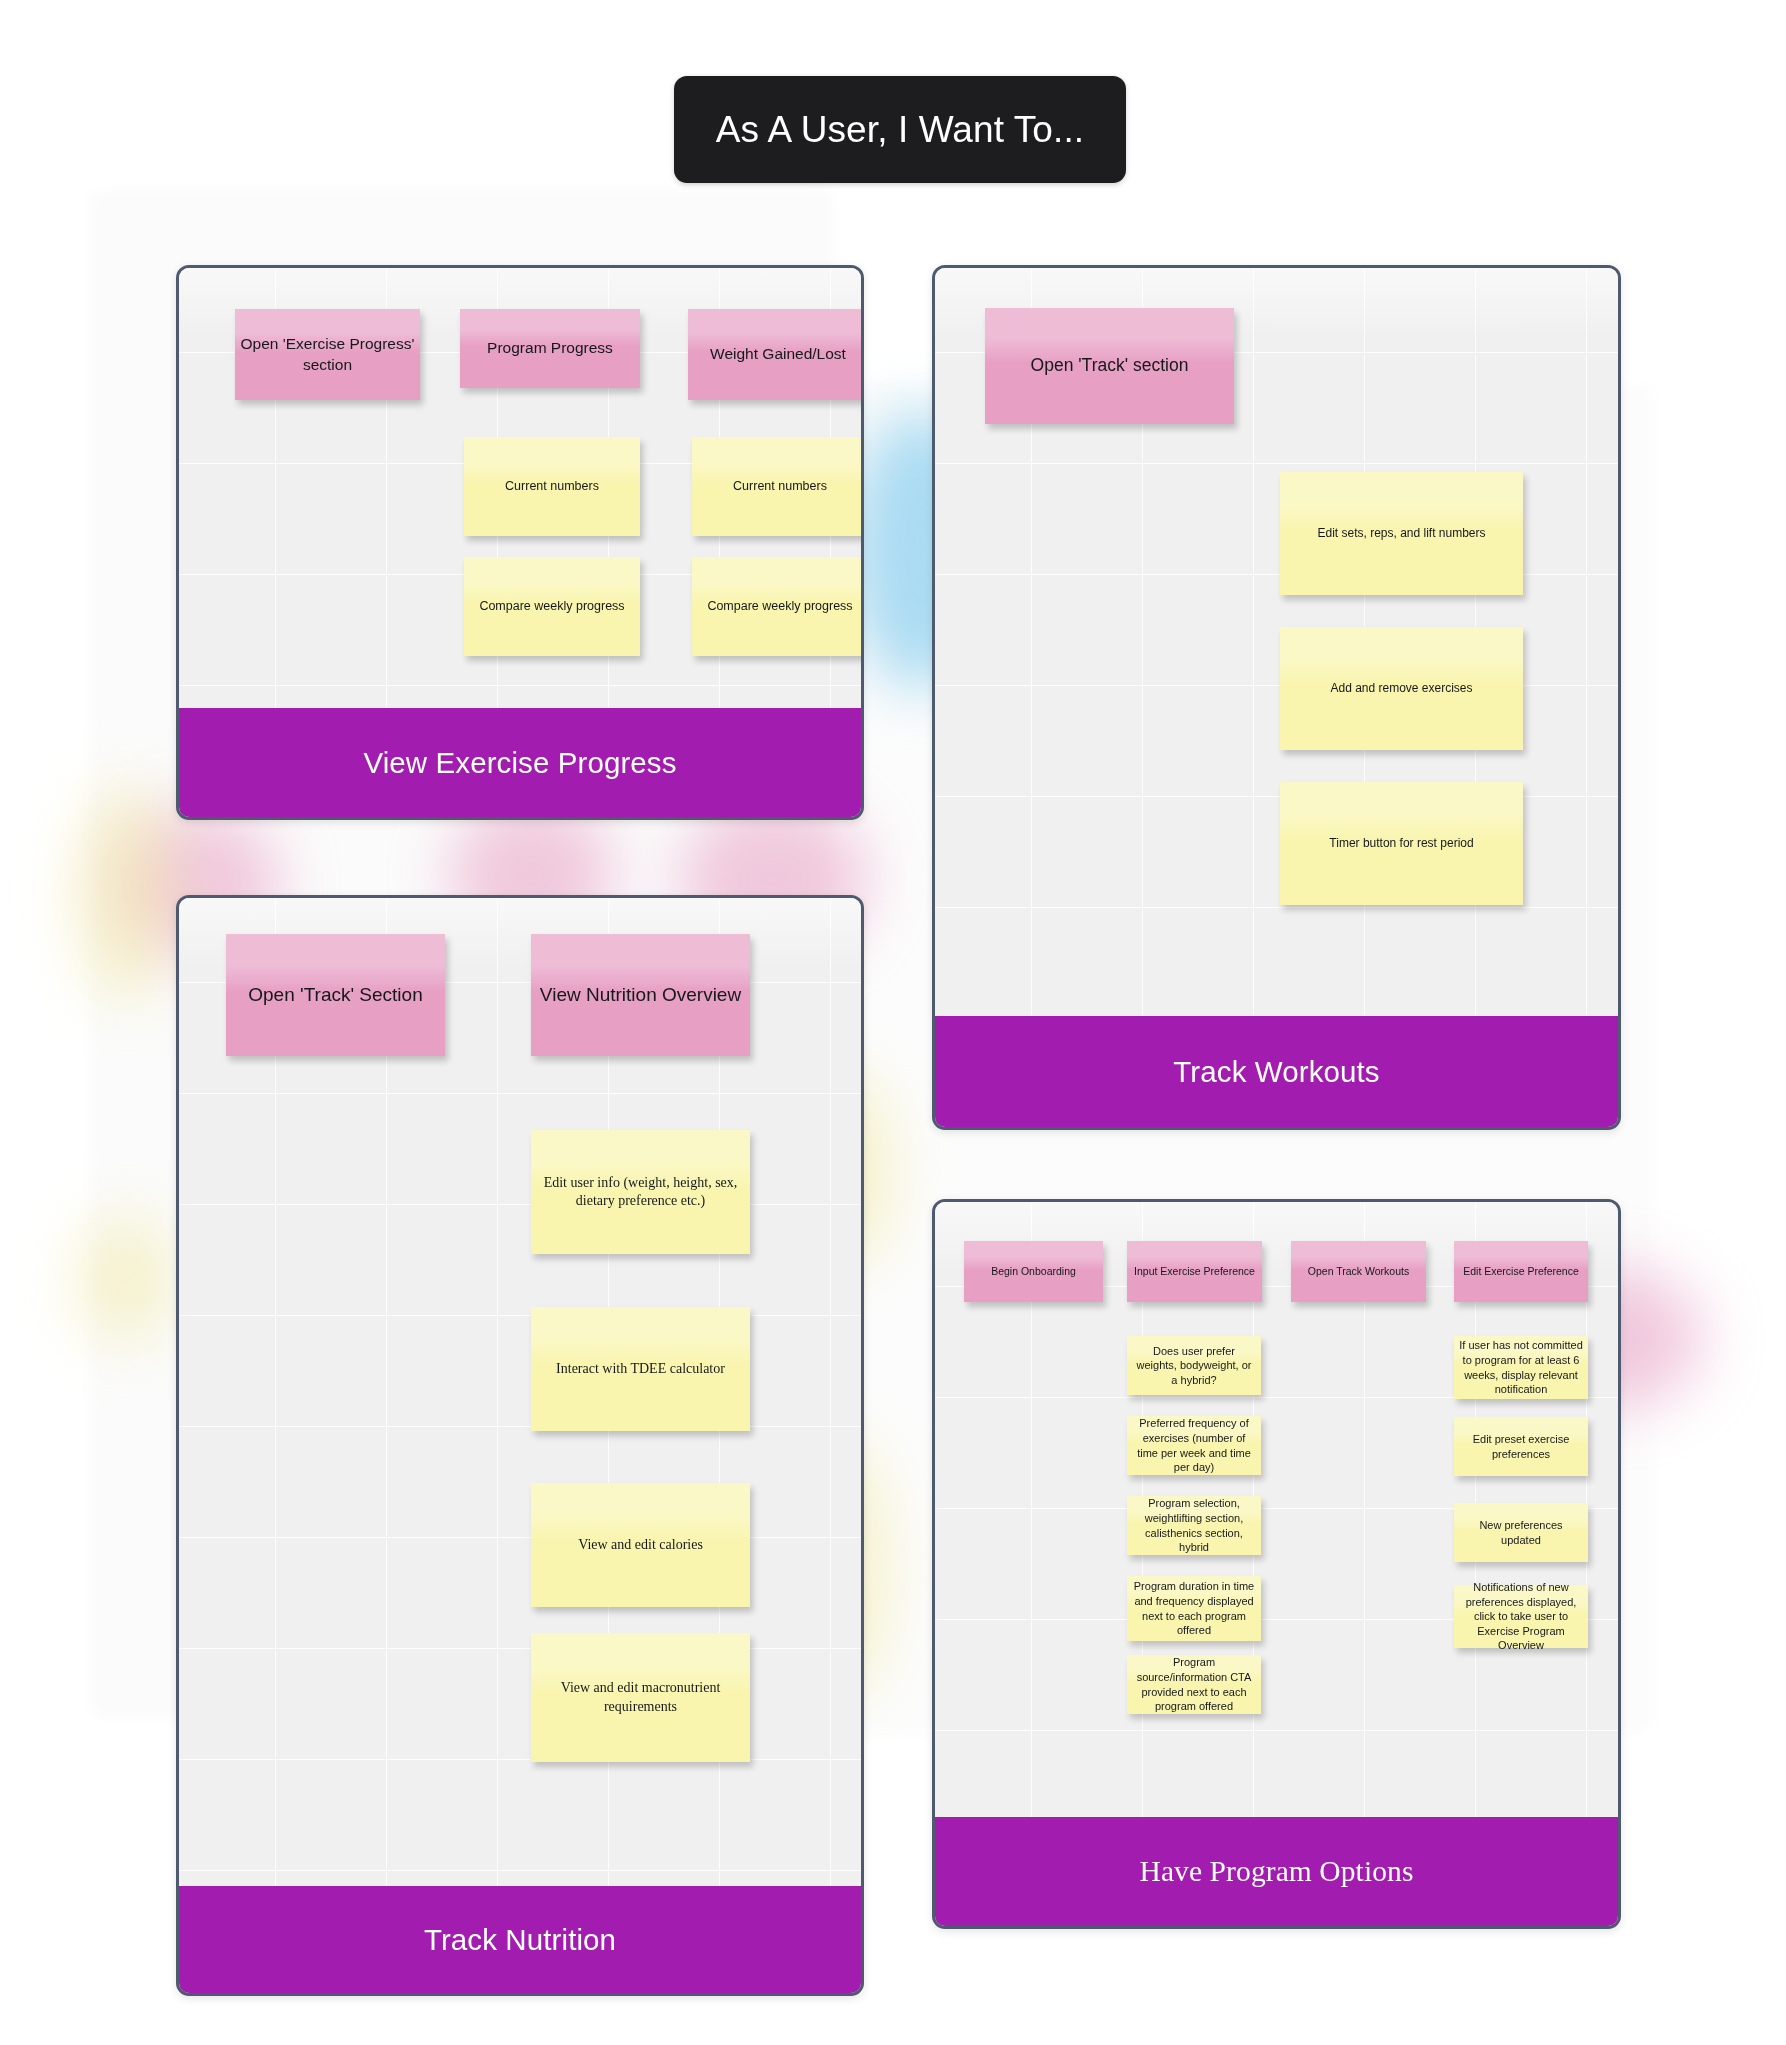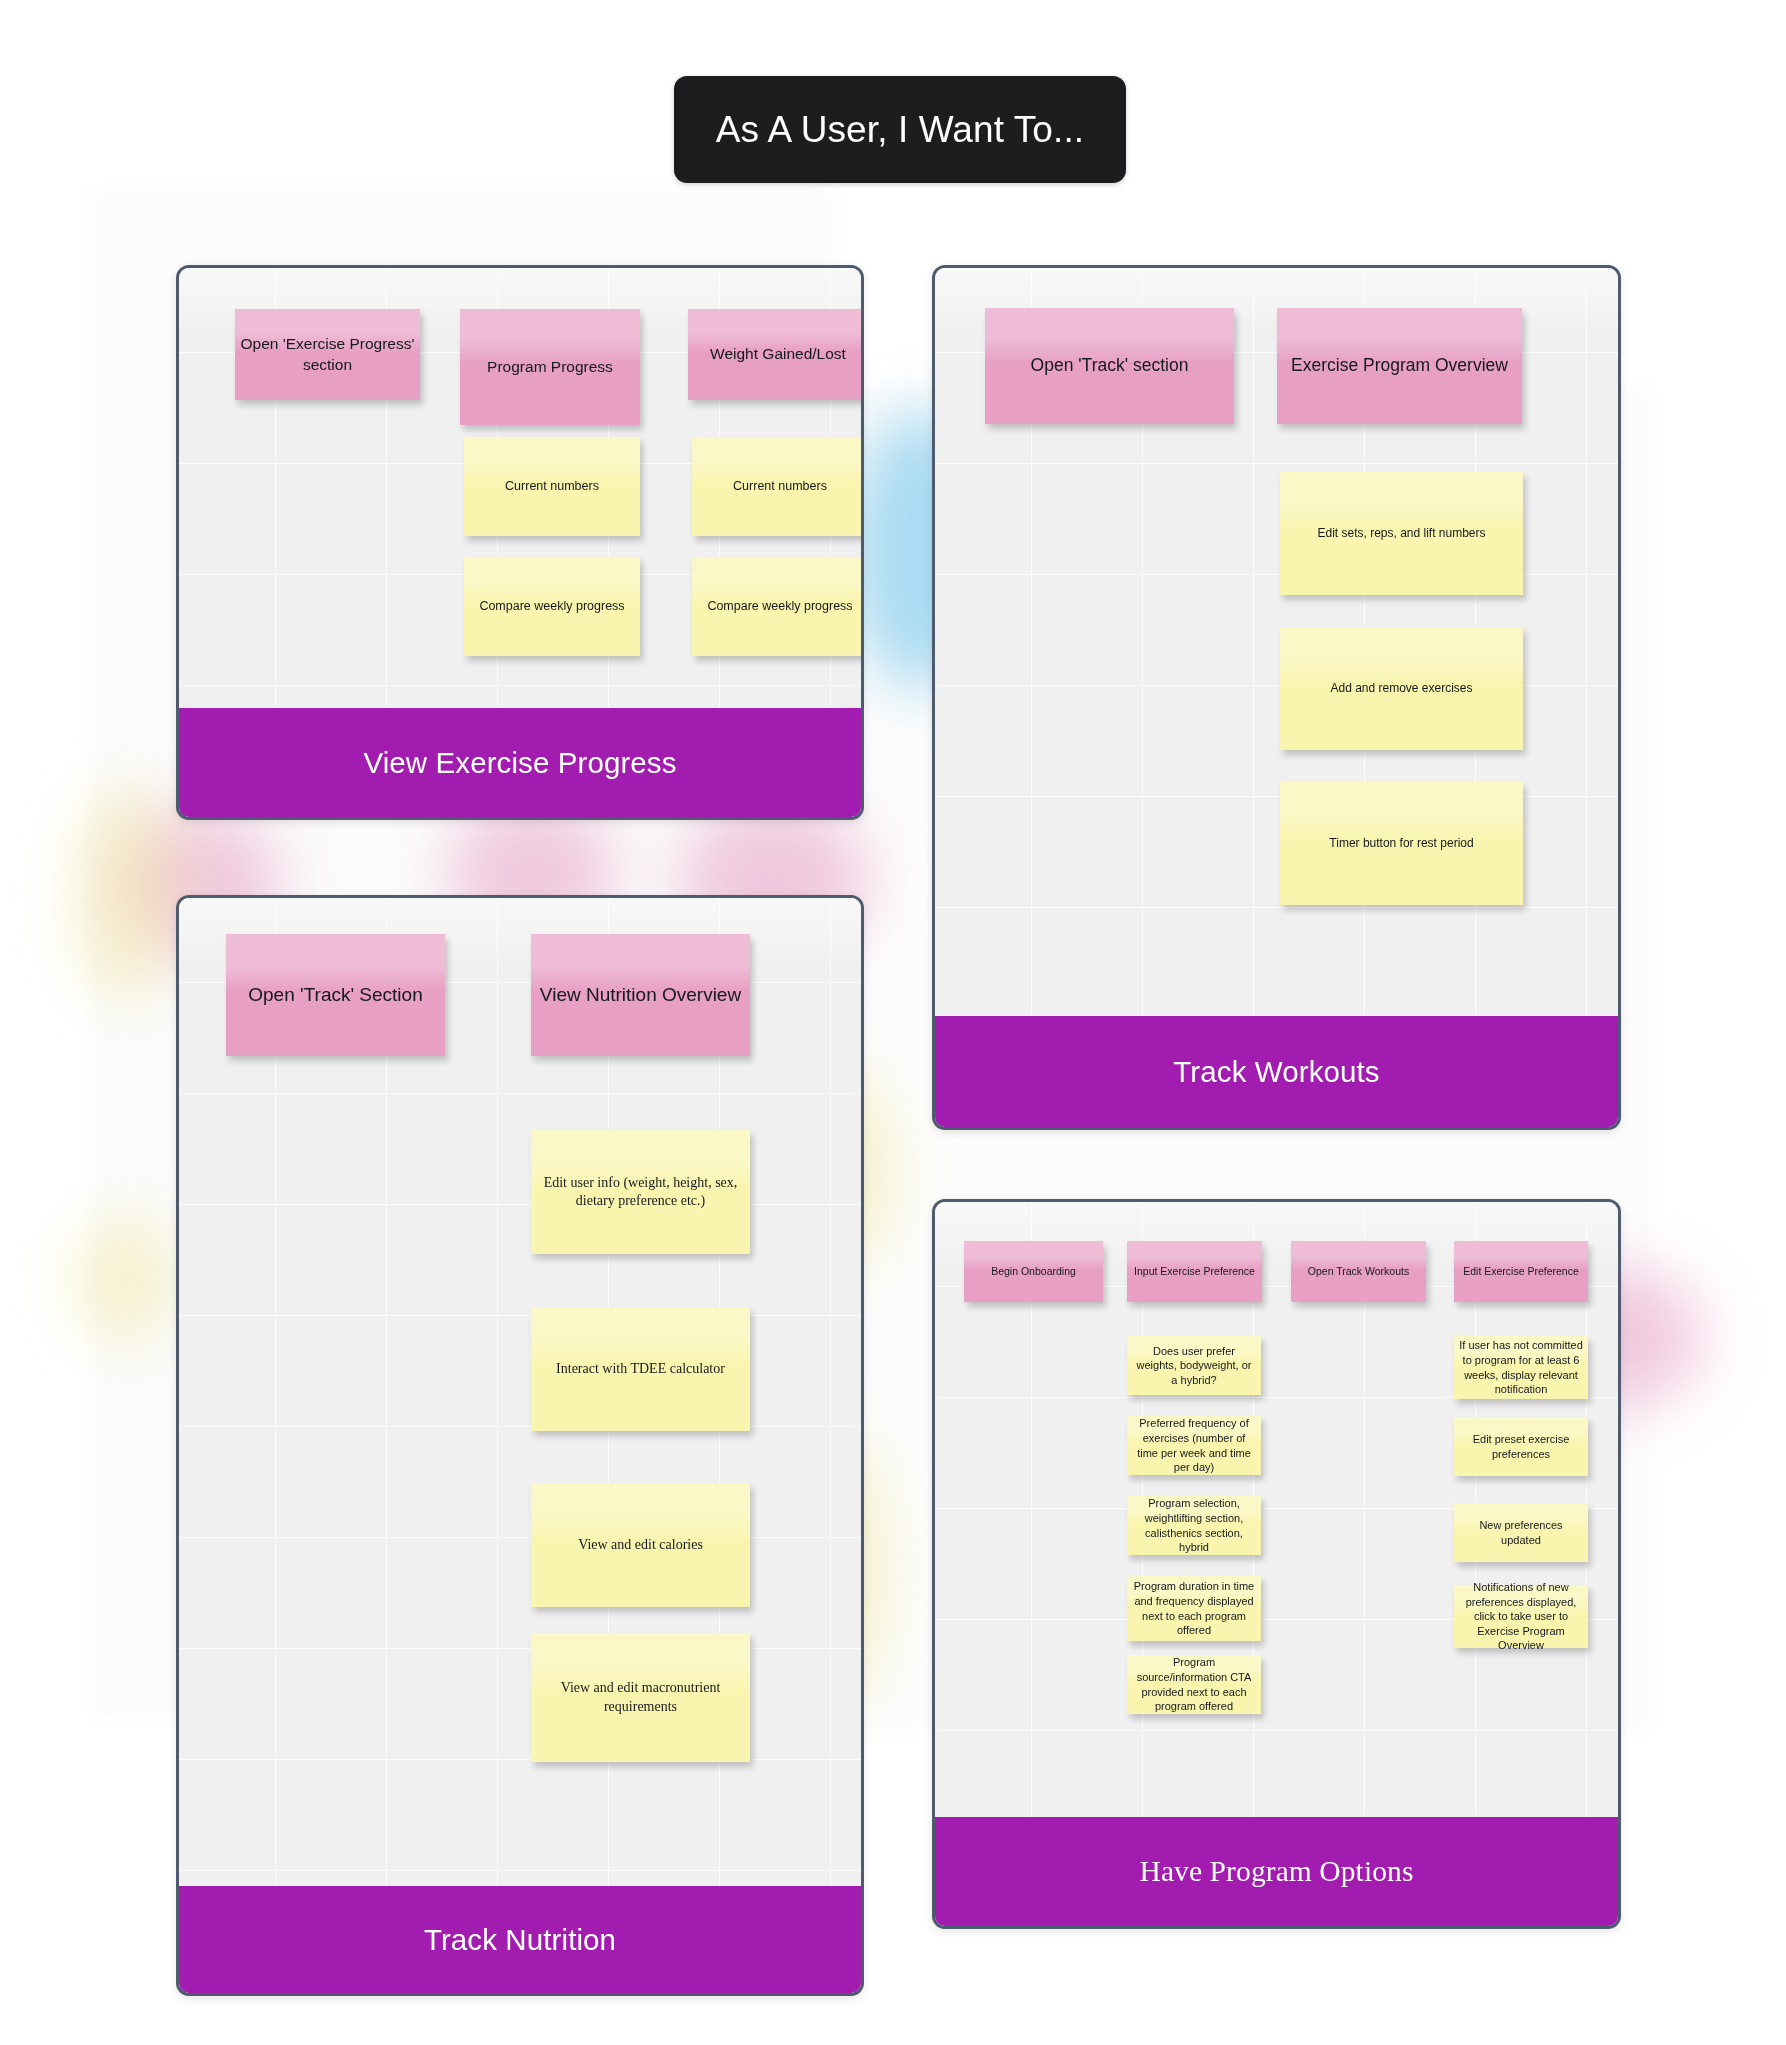--- a/index.html
+++ b/index.html
@@ -120,21 +120,21 @@
   <span class="t">As A User, I Want To...</span>
 </div>
 
 <div class="card c1" style="left:176px; top:265px; width:682px; height:549px;">
   <div class="canvas">
 
     <div class="note pink" style="left:56px; top:41px; width:185px; height:91px;">
       <span>Open 'Exercise Progress' section</span>
     </div>
 
-    <div class="note pink" style="left:281px; top:41px; width:180px; height:116px;">
+    <div class="note pink" style="left:281px; top:41px; width:180px; height:79px;">
       <span>Program Progress</span>
     </div>
     <div class="note yellow" style="left:285px; top:169px; width:176px; height:99px;">
       <span>Current numbers</span>
     </div>
     <div class="note yellow" style="left:285px; top:289px; width:176px; height:99px;">
       <span>Compare weekly progress</span>
     </div>
 
     <div class="note pink" style="left:509px; top:41px; width:180px; height:91px;">
@@ -150,23 +150,20 @@
   <div class="card-footer" style="height:109px;">
     <span class="lbl">View Exercise Progress</span>
   </div>
 </div>
 
 <div class="card c2" style="left:932px; top:265px; width:683px; height:859px;">
   <div class="canvas">
     <div class="note pink" style="left:50px; top:40px; width:249px; height:116px;">
       <span>Open 'Track' section</span>
     </div>
-    <div class="note pink" style="left:342px; top:40px; width:245px; height:116px;">
-      <span>Exercise Program Overview</span>
-    </div>
     <div class="note yellow" style="left:345px; top:204px; width:243px; height:123px;">
       <span>Edit sets, reps, and lift numbers</span>
     </div>
     <div class="note yellow" style="left:345px; top:359px; width:243px; height:123px;">
       <span>Add and remove exercises</span>
     </div>
     <div class="note yellow" style="left:345px; top:514px; width:243px; height:123px;">
       <span>Timer button for rest period</span>
     </div>
   </div>

